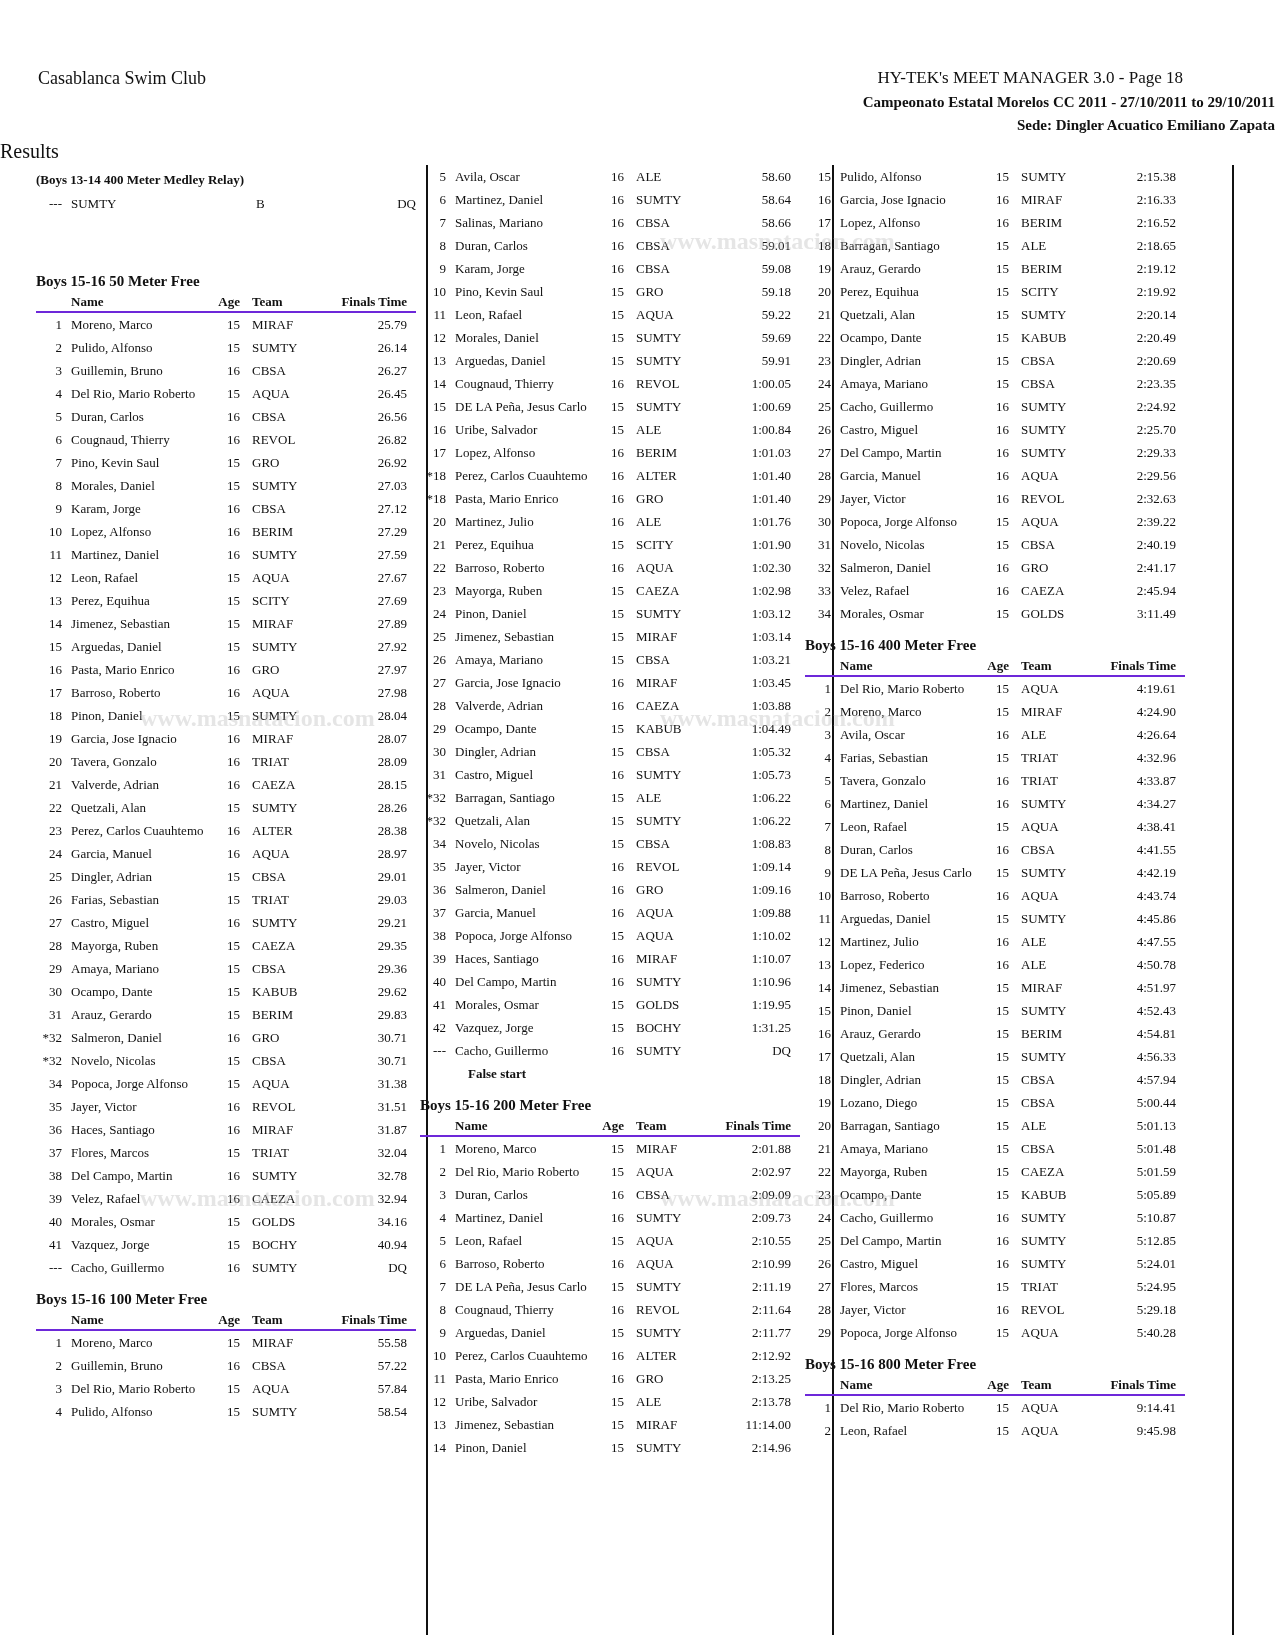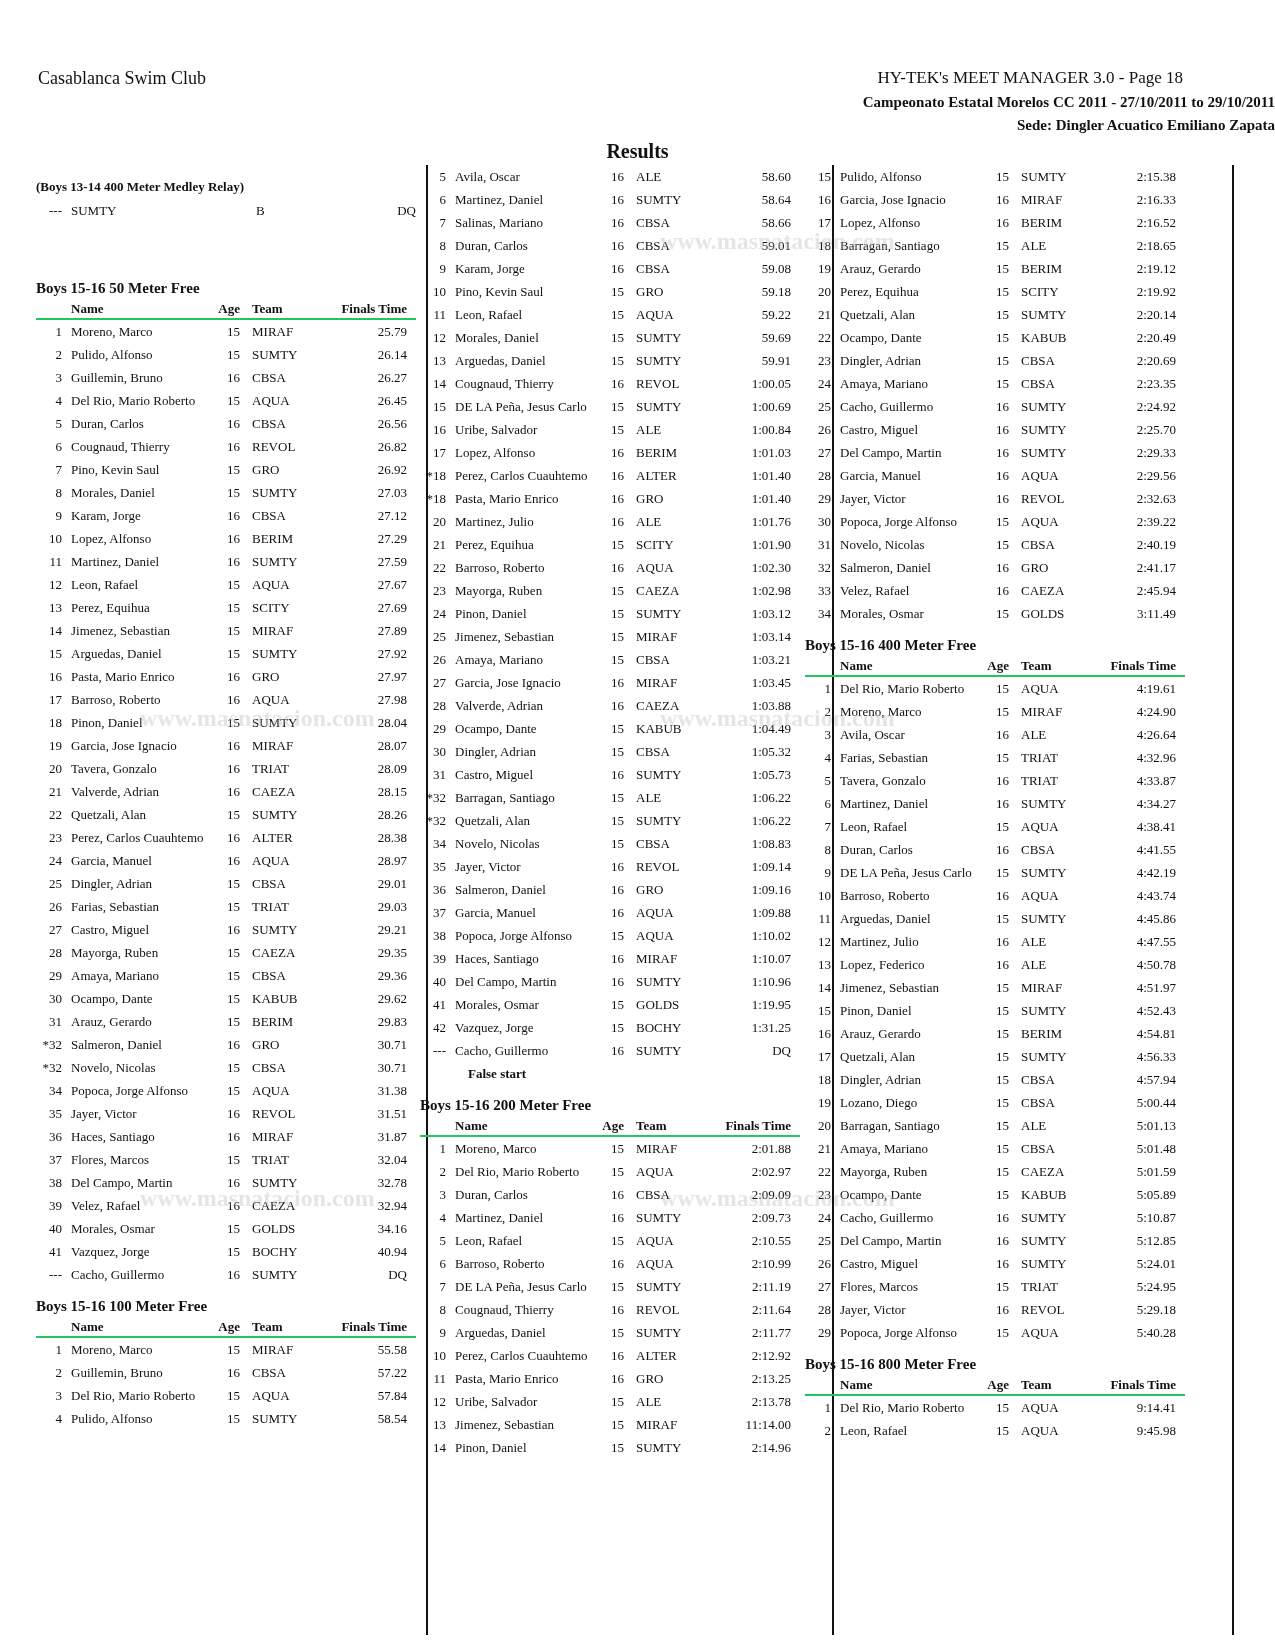--- a/index.html
+++ b/index.html
@@ -5,31 +5,31 @@
   html, body { margin: 0; padding: 0; background: #ffffff; }
   body {
     width: 1275px; height: 1650px; position: relative; overflow: hidden;
     font-family: "Liberation Serif", "DejaVu Serif", serif; color: #111;
   }
   .hdr-left { position: absolute; left: 38px; top: 68px; font-size: 18px; }
   .hdr-right { position: absolute; right: 92px; top: 68px; font-size: 17px; }
   .title1, .title2 { position: absolute; left: 0; width: 100%; text-align: right; font-weight: bold; font-size: 15px; }
   .title1 { top: 94px; padding-left: 0; }
   .title2 { top: 117px; }
-  .title3 { position: absolute; left: 0; width: 100%; text-align: center; font-weight: bold; font-size: 20px; top: 140px; }
+  .title3 { position: absolute; left: 0; width: 100%; text-align: left; font-weight: normal; font-size: 20px; top: 140px; }
   .col { position: absolute; top: 165px; font-size: 13px; }
   .col1 { left: 36px; width: 380px; }
   .col2 { left: 420px; width: 380px; }
   .col3 { left: 805px; width: 380px; }
   .vline { position: absolute; top: 165px; width: 2px; height: 1470px; background: #111; }
   .vl1 { left: 426px; } .vl2 { left: 832px; }
   .vl3 { left: 1232px; height: 1470px; }
   .ev-title { font-weight: bold; font-size: 15px; margin: 10px 0 2px 0; height: 20px; line-height: 20px; }
-  .ev-title.first { margin-top: 12px; }
-  .thead { display: flex; font-weight: bold; font-size: 13px; height: 18px; line-height: 18px; border-bottom: 2px solid #22c55e; }
+  .ev-title.first { margin-top: 5px; }
+  .thead { display: flex; font-weight: bold; font-size: 13px; height: 18px; line-height: 18px; border-bottom: 2px solid #6d28d9; }
   .row { display: flex; height: 23px; line-height: 23px; font-size: 13px; }
   .c-place { width: 26px; text-align: right; padding-right: 9px; }
   .c-name { width: 145px; white-space: nowrap; overflow: hidden; }
   .c-age { width: 24px; text-align: right; padding-right: 12px; }
   .c-team { width: 65px; }
   .c-time { width: 90px; text-align: right; }
   .note { height: 23px; line-height: 23px; padding-left: 48px; font-size: 13px; font-weight: bold; }
   .relay-row { display: flex; height: 23px; line-height: 23px; font-size: 13px; }
   .relay-swimmers { display: flex; height: 23px; line-height: 23px; font-size: 13px; padding-left: 48px; }
   .relay-swimmers span { width: 165px; white-space: nowrap; overflow: hidden; margin-top: 31px; }

